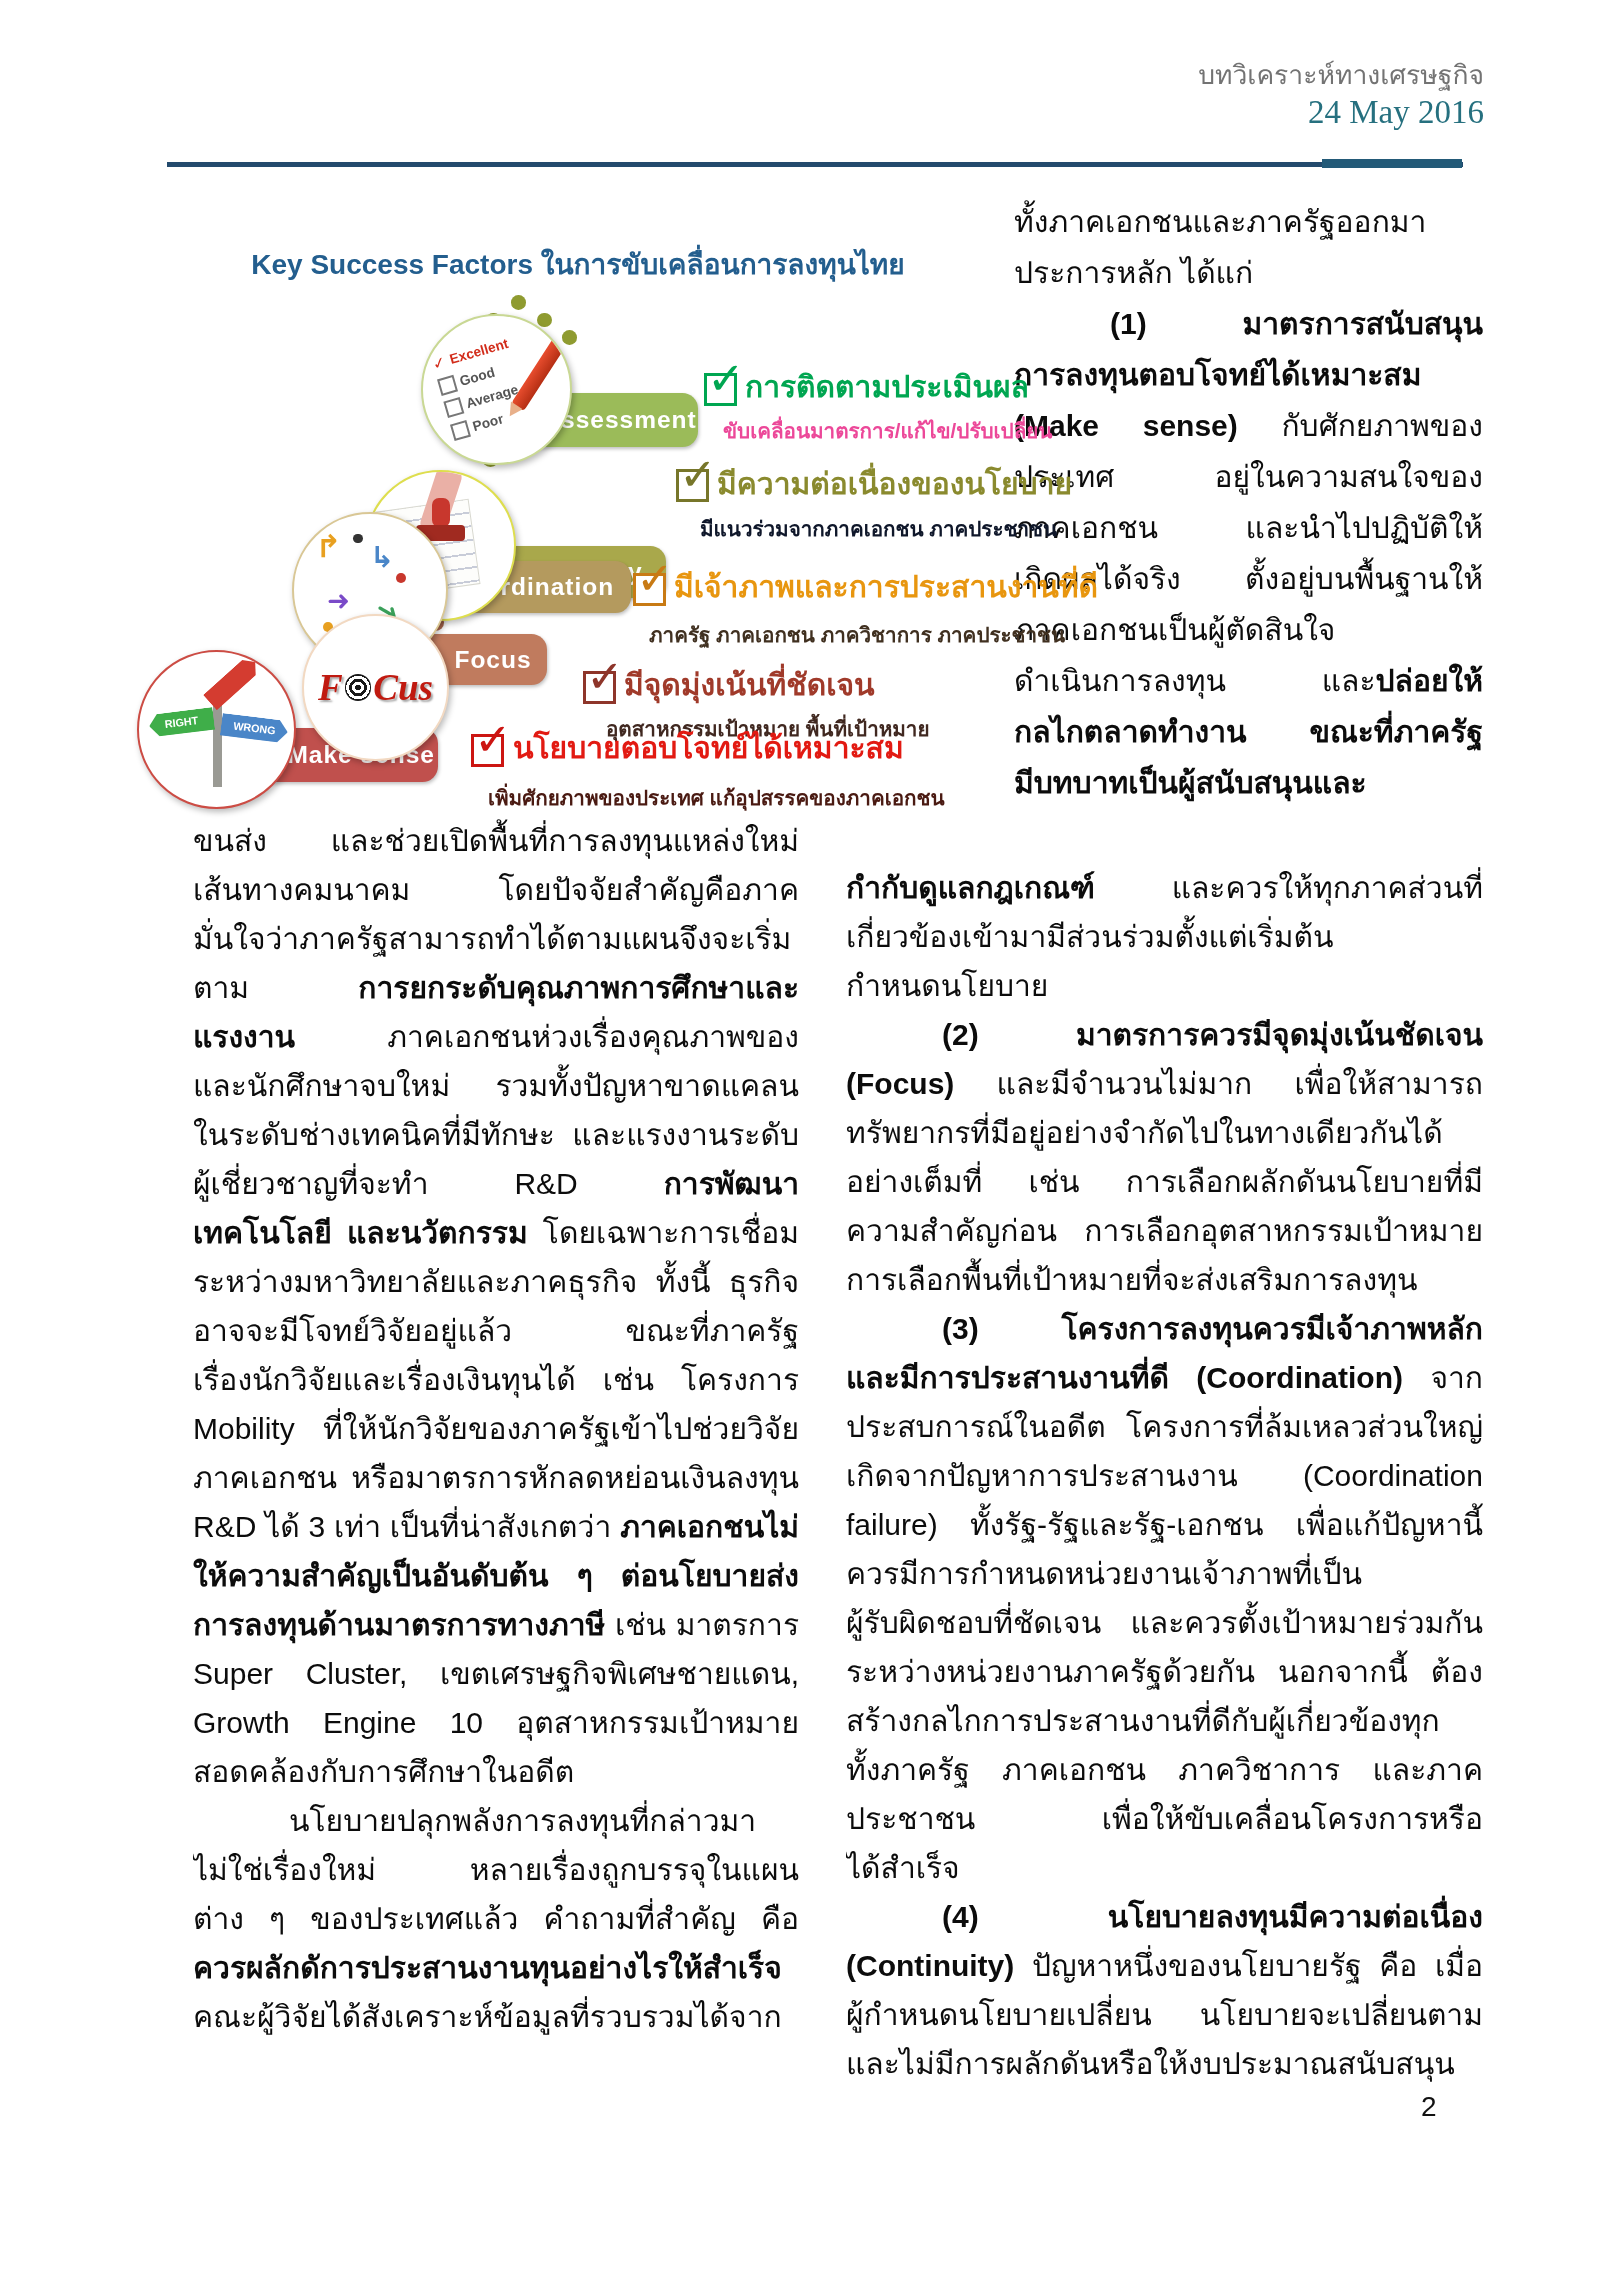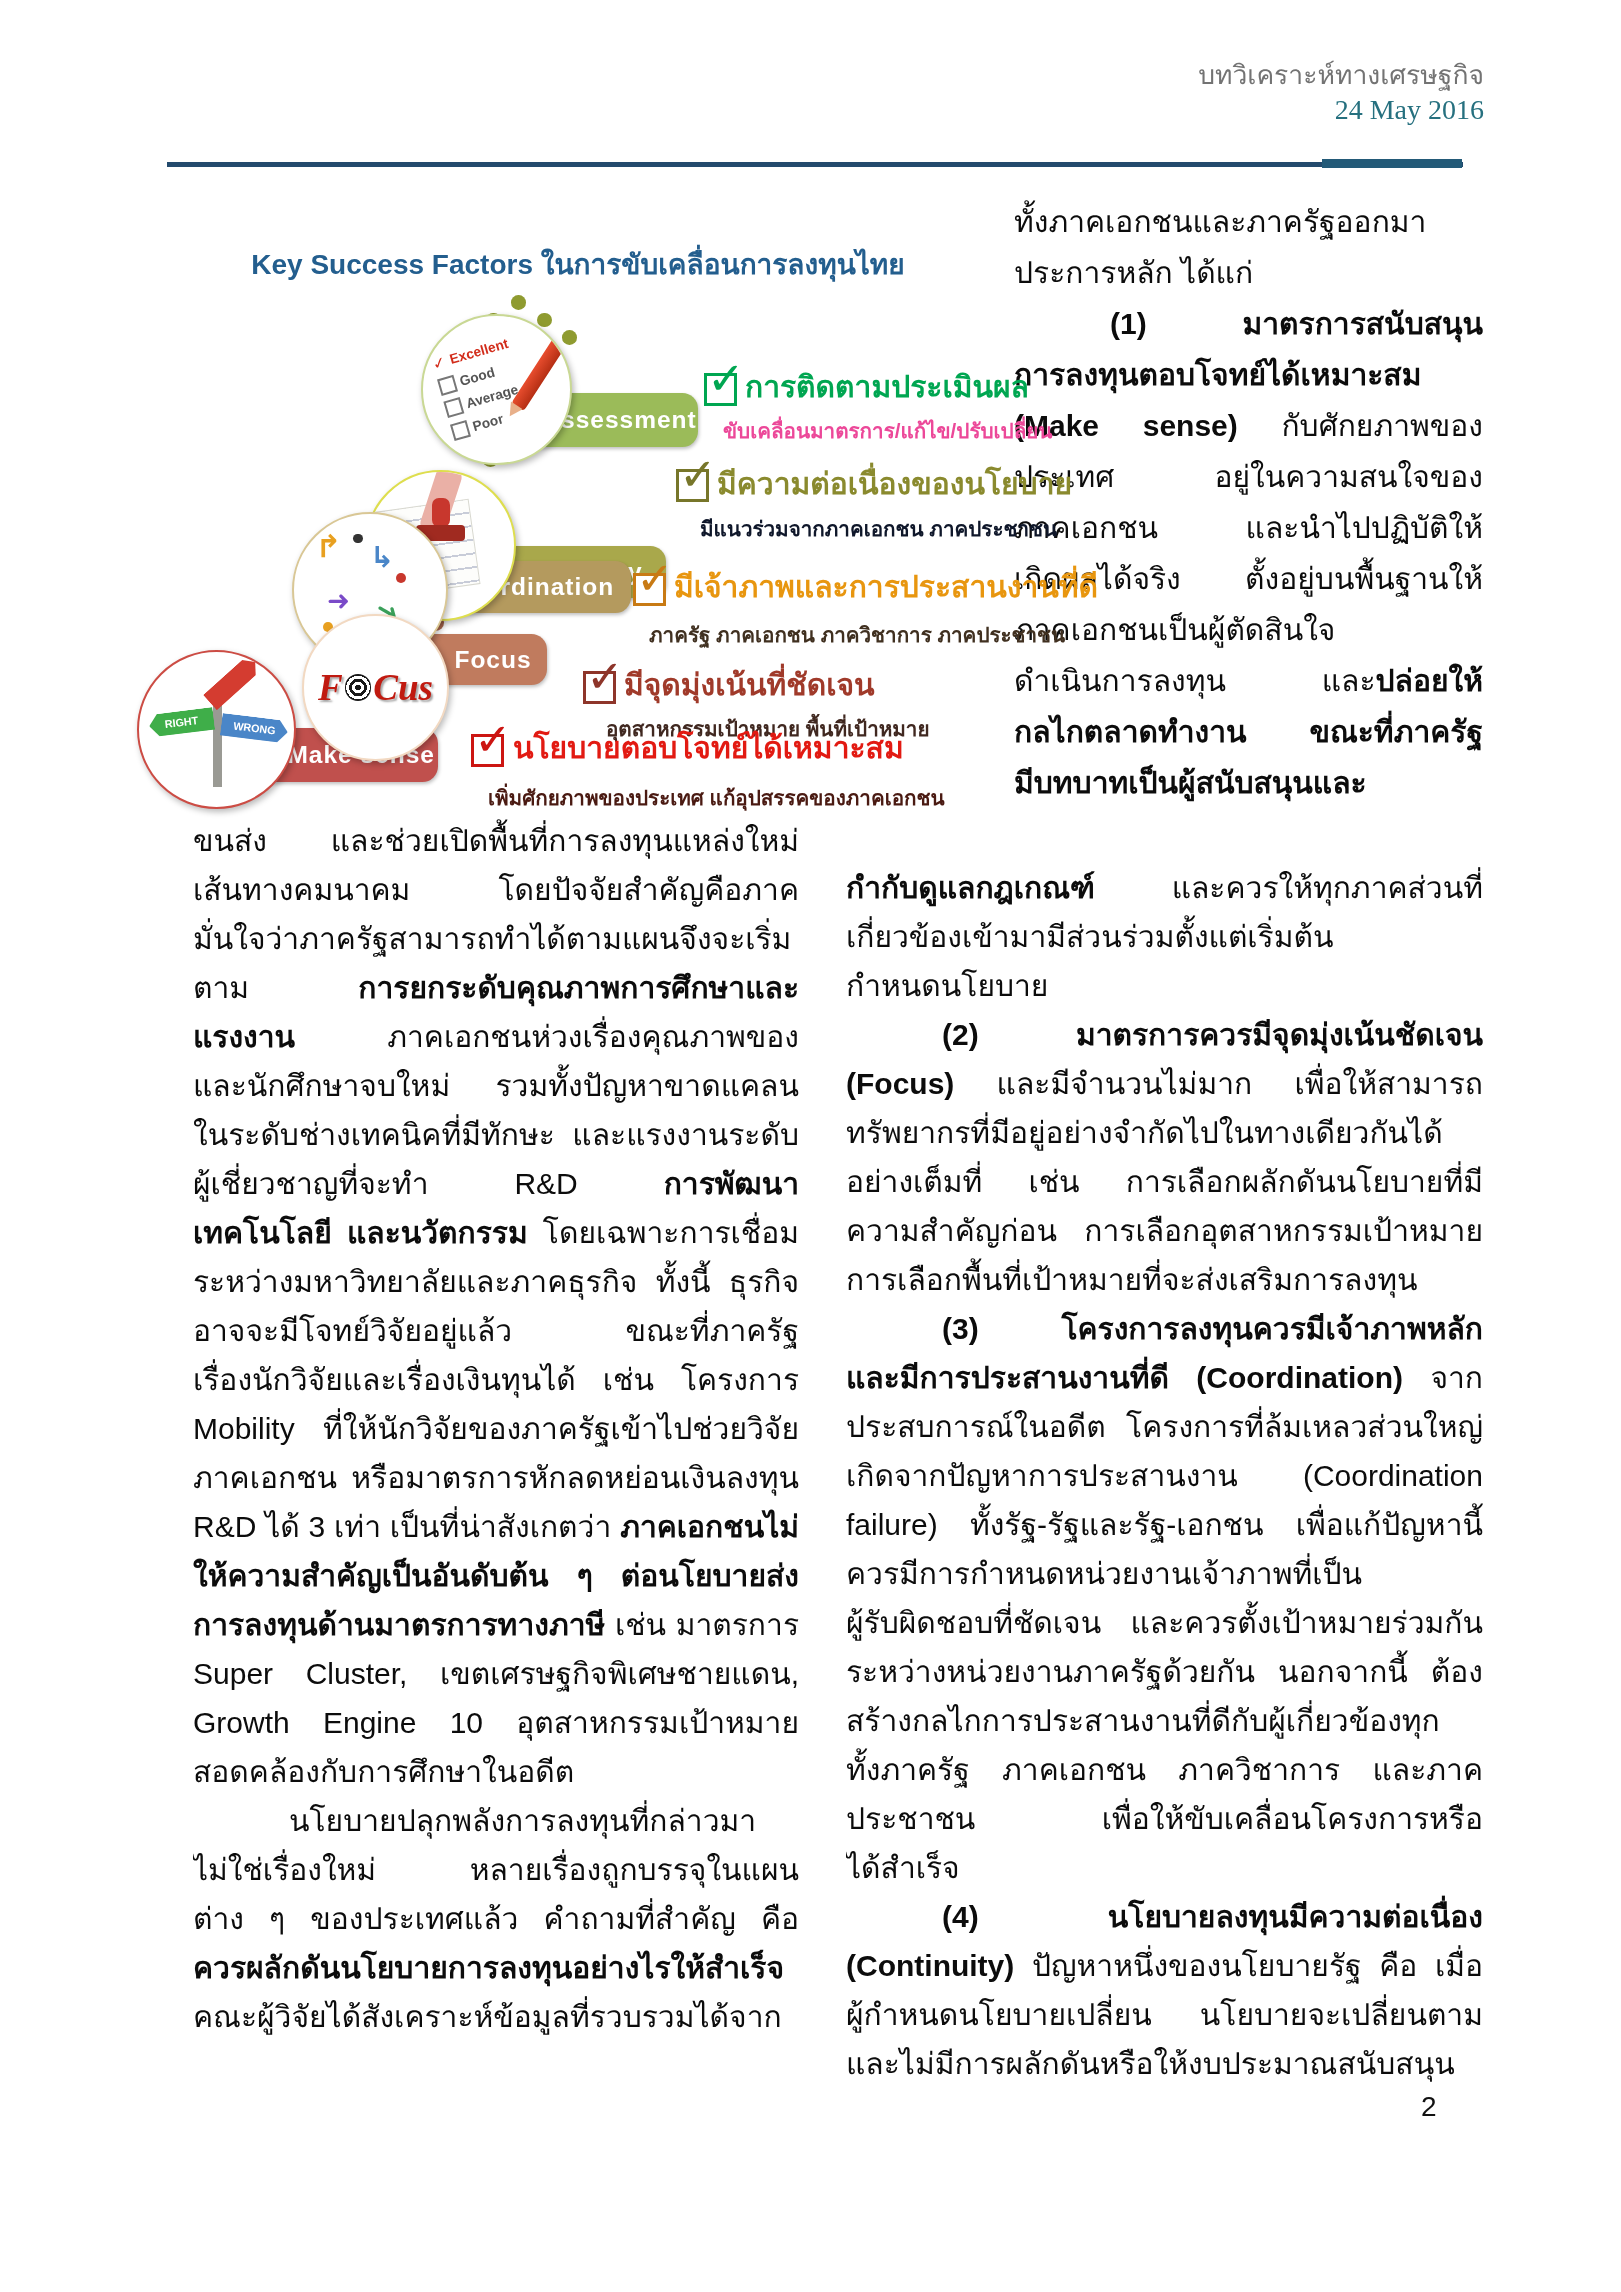--- a/index.html
+++ b/index.html
@@ -1,21 +1,21 @@
 <!DOCTYPE html>
 <html><head>
 <meta charset="utf-8">
 <style>
   html,body{margin:0;padding:0;background:#888;}
   .page{position:relative;width:1621px;height:2293px;background:#ffffff;overflow:hidden;
         font-family:"Liberation Sans","DejaVu Sans",sans-serif;color:#0c0c0c;}
 
   
   .hdr-pub{position:absolute;right:137px;top:54px;font-size:26.5px;color:#737373;white-space:nowrap;}
-  .hdr-date{position:absolute;right:137px;top:94px;font-size:28px;color:#26707f;
+  .hdr-date{position:absolute;right:137px;top:94px;font-size:33px;color:#26707f;
             font-family:"Liberation Serif","DejaVu Serif",serif;white-space:nowrap;}
   .hdr-rule{position:absolute;left:167px;top:162px;width:1296px;height:4.9px;background:#234a6d;}
   .hdr-rule-accent{position:absolute;left:1322px;top:159px;width:140px;height:8.8px;background:#235a78;}
 
   
   .fig-title{position:absolute;left:142px;top:242px;width:872px;text-align:center;
              font-size:28px;font-weight:700;color:#235e8e;}
   .fig{position:absolute;left:137px;top:289px;width:912px;height:544px;}
   .ficon{position:absolute;border-radius:50%;background:#fff;box-shadow:2px 2.9px 6.9px rgba(0,0,0,.28);z-index:3;overflow:hidden;}
   .icon-a{left:284px;top:24.5px;width:147px;height:147px;border:2.9px solid #c9d894;}
@@ -249,21 +249,21 @@
       <div class="tline just"><span>ภาคเอกชน หรือมาตรการหักลดหย่อนเงินลงทุน</span></div>
       <div class="tline just"><span>R&amp;D ได้ 3 เท่า เป็นที่น่าสังเกตว่า </span><span class="b">ภาคเอกชนไม่ได้</span></div>
       <div class="tline just"><span class="b">ให้ความสำคัญเป็นอันดับต้น ๆ ต่อนโยบายส่งเสริม</span></div>
       <div class="tline just"><span class="b">การลงทุนด้านมาตรการทางภาษี</span><span> เช่น มาตรการ</span></div>
       <div class="tline just"><span>Super Cluster, เขตเศรษฐกิจพิเศษชายแดน, New</span></div>
       <div class="tline just"><span>Growth Engine 10 อุตสาหกรรมเป้าหมาย</span></div>
       <div class="tline"><span>สอดคล้องกับการศึกษาในอดีต</span></div>
       <div class="tline ind just"><span>นโยบายปลุกพลังการลงทุนที่กล่าวมาข้างต้น</span></div>
       <div class="tline just"><span>ไม่ใช่เรื่องใหม่ หลายเรื่องถูกบรรจุในแผนยุทธศาสตร์</span></div>
       <div class="tline just"><span>ต่าง ๆ ของประเทศแล้ว คำถามที่สำคัญ คือ </span></div>
-      <div class="tline just"><span class="b">ควรผลักดันนโยบายการลงทุนอย่างไรให้สำเร็จ</span></div>
+      <div class="tline just"><span class="b">ควรผลักดัการประสานงานทุนอย่างไรให้สำเร็จ</span></div>
       <div class="tline just"><span>คณะผู้วิจัยได้สังเคราะห์ข้อมูลที่รวบรวมได้จาก</span></div>
     </div>
   <div id="col-right-bottom" class="col">
       <div class="tline just"><span class="b">กำกับดูแลกฎเกณฑ์</span><span> และควรให้ทุกภาคส่วนที่</span></div>
       <div class="tline just"><span>เกี่ยวข้องเข้ามามีส่วนร่วมตั้งแต่เริ่มต้นกระบวนการ</span></div>
       <div class="tline"><span>กำหนดนโยบาย</span></div>
       <div class="tline ind just"><span class="b">(2) มาตรการควรมีจุดมุ่งเน้นชัดเจน</span></div>
       <div class="tline just"><span class="b">(Focus)</span><span> และมีจำนวนไม่มาก เพื่อให้สามารถทุ่มเท</span></div>
       <div class="tline just"><span>ทรัพยากรที่มีอยู่อย่างจำกัดไปในทางเดียวกันได้</span></div>
       <div class="tline just"><span>อย่างเต็มที่ เช่น การเลือกผลักดันนโยบายที่มี</span></div>

